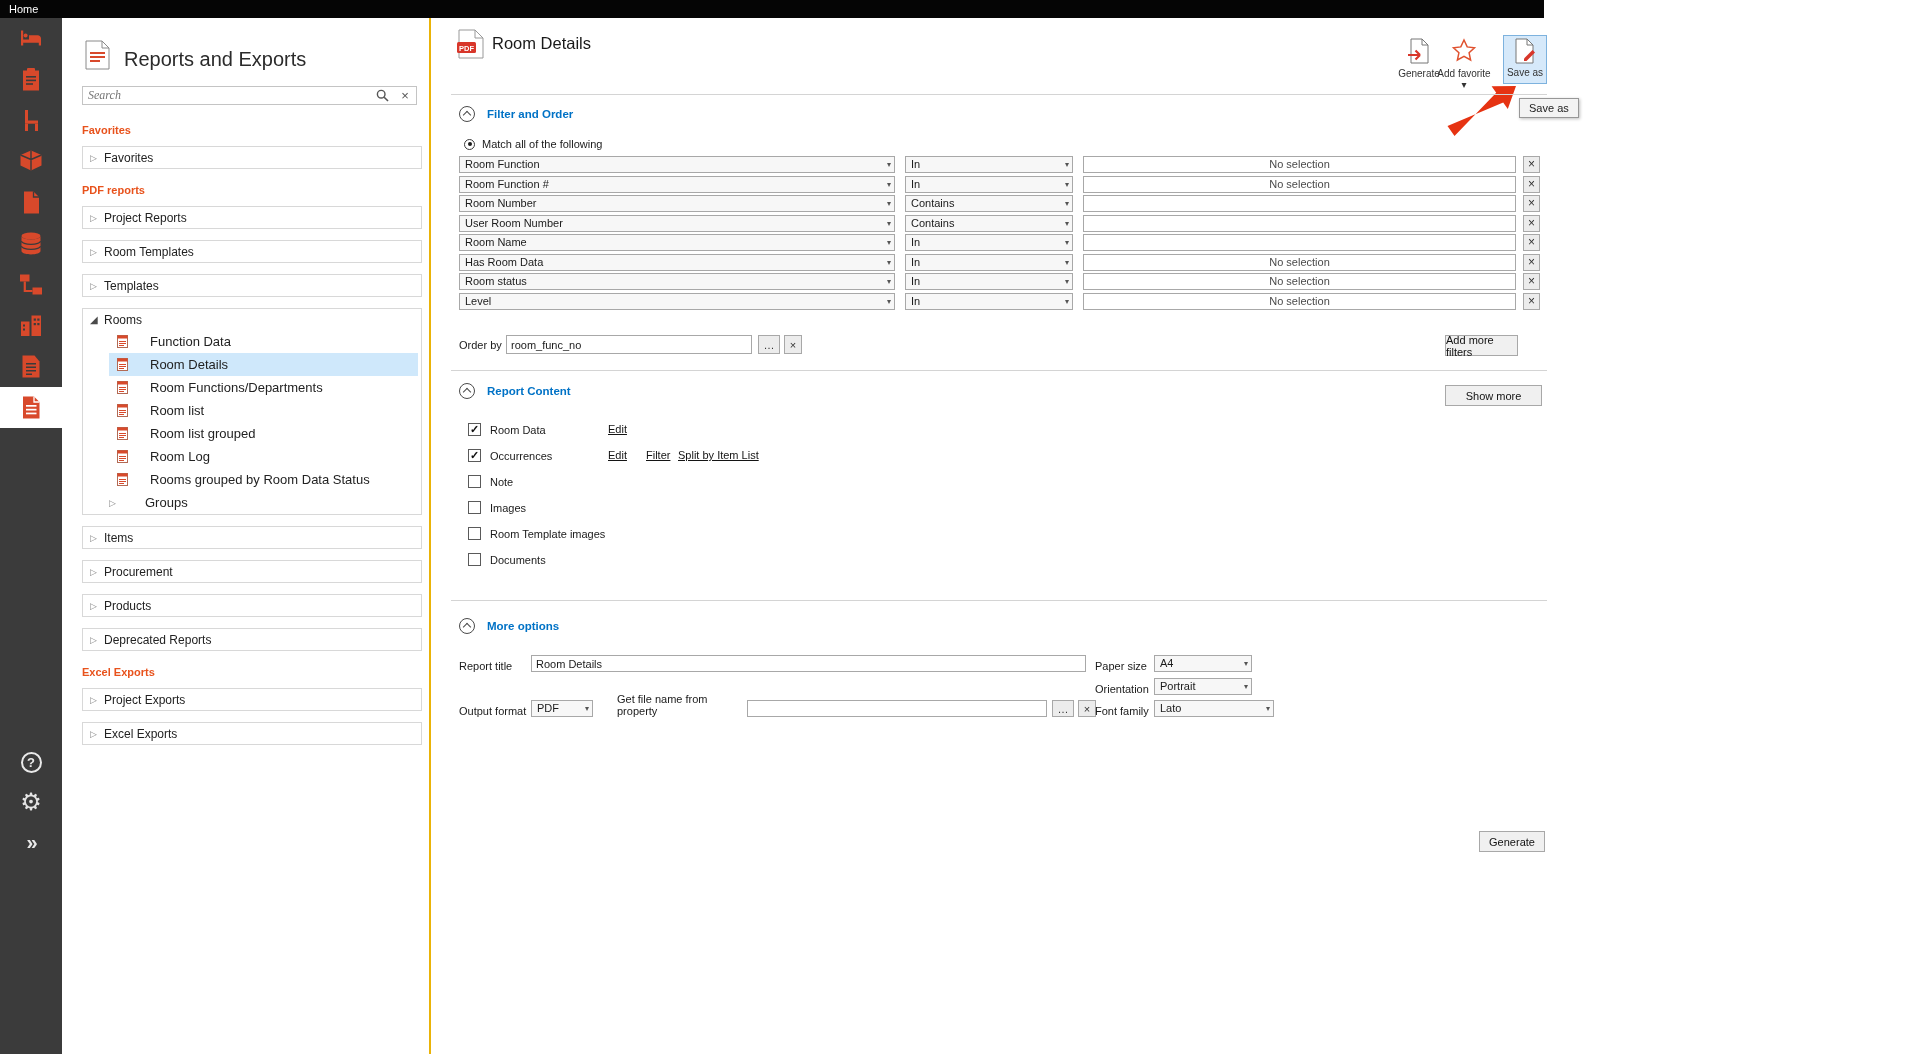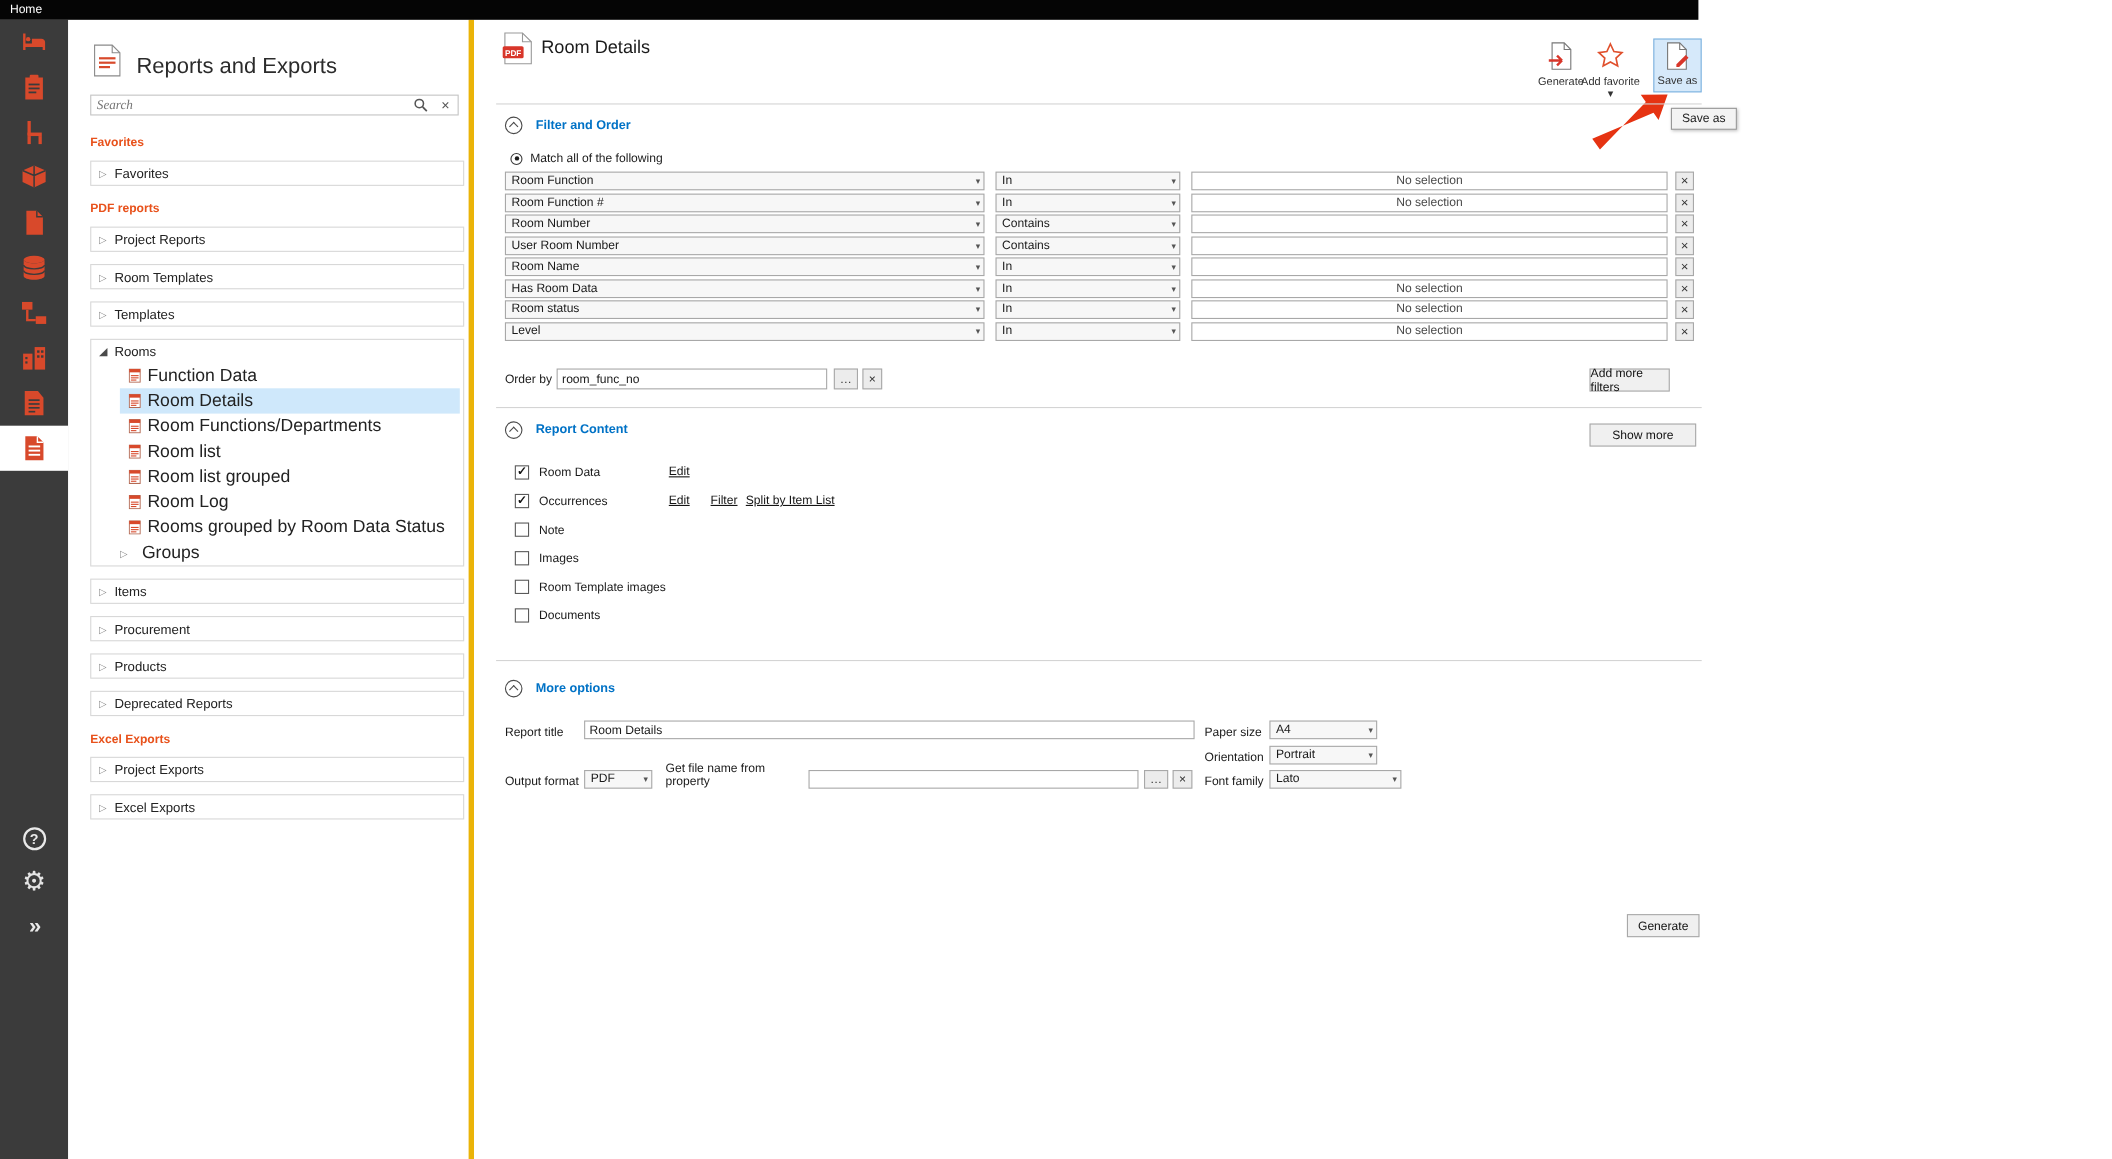--- a/index.html
+++ b/index.html
@@ -9,39 +9,39 @@
   
   .rail{position:absolute;left:0;top:18px;width:62px;height:1036px;background:#3b3b3b}
   .rail-item{width:62px;height:41px;display:flex;align-items:center;justify-content:center}
   .rail-item.selected{background:#fff}
   .rail-bottom{position:absolute;left:0;top:724px;width:62px}
   .rail-bottom .rail-item{height:40px}
   .help-circ{width:21px;height:21px;border:2px solid #e9e9e9;border-radius:50%;color:#e9e9e9;font-size:13px;font-weight:bold;display:flex;align-items:center;justify-content:center}
   .gear-glyph{color:#e4e4e4;font-size:24px;line-height:24px}
   .dbl-chev{color:#e9e9e9;font-size:20px;font-weight:bold;letter-spacing:-2px}
   
-  .sidebar{position:absolute;left:62px;top:18px;width:369px;height:1036px;background:#fff;border-right:5px solid #eab308}
+  .sidebar{position:absolute;left:62px;top:18px;width:369px;height:1036px;background:#fff;border-right:2px solid #eab308}
   .sb-header{position:absolute;left:23px;top:22px;display:flex;align-items:flex-end;gap:14px}
   .sb-title{font-size:20px;color:#2b2b2b;line-height:30px;white-space:nowrap}
   .sb-search{position:absolute;left:20px;top:68px;width:335px;height:19px;border:1px solid #c4c4c4;background:#fff;display:flex;align-items:center}
   .sb-search input{flex:1;min-width:0;border:0;outline:0;background:transparent;font-family:"Liberation Serif",serif;font-style:italic;font-size:12px;color:#6d28d9;padding:0 5px}
   .sb-search .s-ico{width:24px;display:flex;align-items:center;justify-content:center}
   .sb-search .s-clear{width:22px;text-align:center;color:#555;font-size:13px;line-height:17px}
   #sb-list{position:absolute;left:20px;top:98px;width:340px}
   .sb-sec-header{color:#e8521c;font-weight:bold;font-size:11px;margin:15px 0 10px 0}
   #sb-list .sb-sec-header:first-child{margin-top:8px}
   .sb-box{border:1px solid #d8d8d8;background:#fff;margin-bottom:11px}
   .sb-row{height:21px;display:flex;align-items:center;padding-left:7px;cursor:default}
   .sb-arrow{color:#8a8a8a;font-size:9px;width:14px;flex:0 0 14px}
   .sb-arrow.expanded{color:#4a4a4a;font-size:10px}
   .sb-label{font-size:12px;color:#222;white-space:nowrap}
   .sb-child{height:23px;display:flex;align-items:center;margin:0 3px 0 26px;padding-left:8px}
   .sb-child.selected{background:#cfe8fb}
   .sb-child.haschild{padding-left:0}
-  .sb-child .sb-label{font-size:16px;margin-left:6px}
+  .sb-child .sb-label{font-size:13px;margin-left:22px}
   .sb-doc-icon{display:flex;flex:0 0 11px}
   
   .main{position:absolute;left:431px;top:18px;width:1489px;height:1036px;background:#fff}
   .m-icon{position:absolute;left:25px;top:11px}
   .m-title{position:absolute;left:61px;top:16px;font-size:16.5px;color:#1a1a1a}
   .tb{position:absolute;top:20px;width:54px;display:flex;flex-direction:column;align-items:center;gap:2px;font-size:10px;color:#333;text-align:center;line-height:11px;cursor:default}
   #tb-generate{left:961px}
   #tb-addfav{left:1006px}
   .saveas-box{position:absolute;left:1072px;top:17px;width:44px;height:49px;background:#d6e9fa;border:1px solid #7db2de;display:flex;flex-direction:column;align-items:center;gap:1px;font-size:10px;color:#333;padding-top:2px}
   .tooltip{position:absolute;left:1088px;top:80px;padding:3px 9px;background:#f3f3f3;border:1px solid #979797;font-size:11px;color:#222;box-shadow:1px 1px 3px rgba(0,0,0,.25);white-space:nowrap}
@@ -516,21 +516,21 @@
     <span class="sec-title">More options</span>
   </div>
 
   <div class="opt-row" style="left:28px;top:635px">
     <span style="width:72px">Report title</span>
     <input class="txt-input" style="width: 555px;" value="Room Details">
   </div>
   <div class="opt-row" style="left:28px;top:680px">
     <span style="width:72px">Output format</span>
     <span class="combo" style="width:62px"><span>PDF</span><span class="chev">▾</span></span>
-    <span style="margin-left:12px;width:130px">Get file name from property</span>
+    <span style="margin-left:24px;width:130px">Get file name from property</span>
     <input class="txt-input" style="width: 300px;" value="">
     <span class="sq-btn" style="width:22px;margin-left:5px;height:17px">…</span>
     <span class="sq-btn" style="width:18px;margin-left:4px;height:17px">×</span>
   </div>
 
   <div class="opt-row" style="left:664px;top:635px">
     <span style="width:59px">Paper size</span>
     <span class="combo" style="width:98px"><span>A4</span><span class="chev">▾</span></span>
   </div>
   <div class="opt-row" style="left:664px;top:658px">

